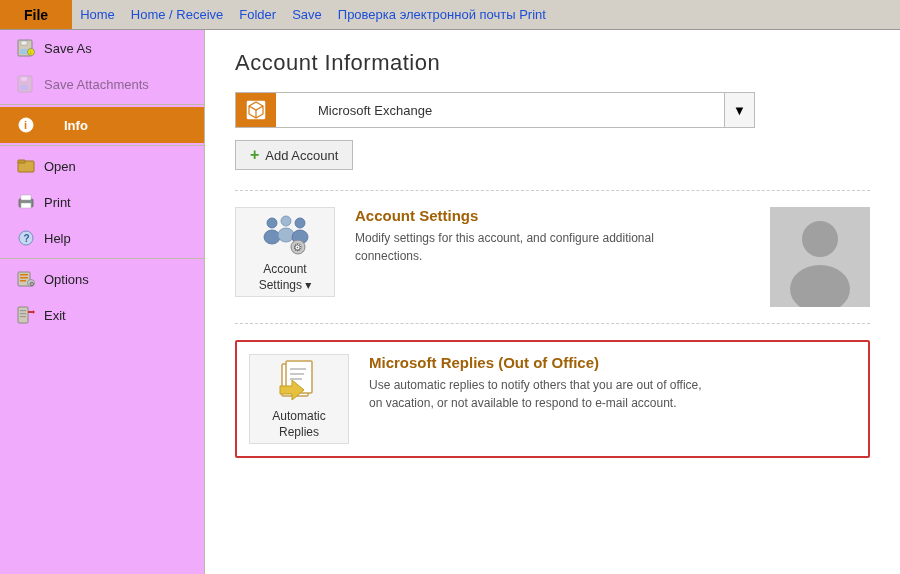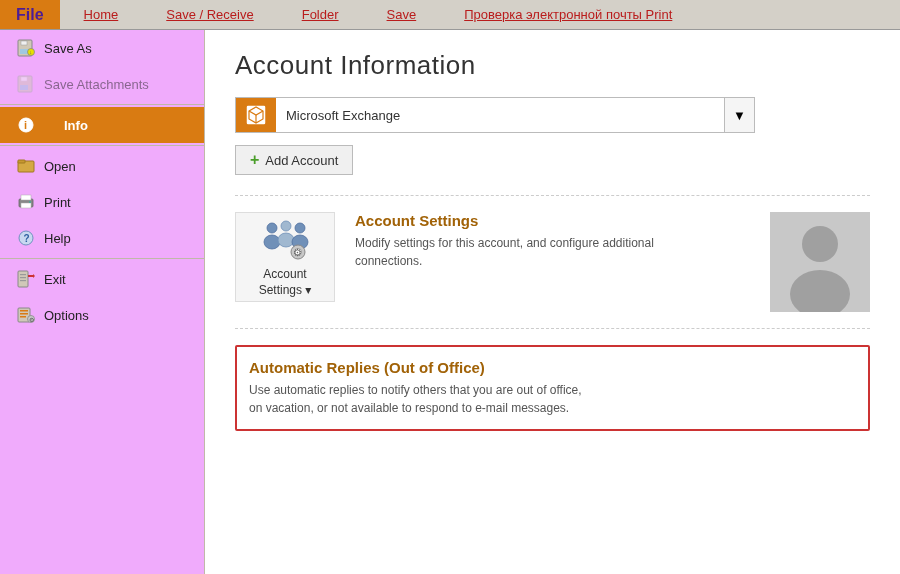--- a/index.html
+++ b/index.html
@@ -8,38 +8,37 @@
     
     .menu-bar {
       display: flex;
       align-items: stretch;
       background: #d4d0c8;
       height: 30px;
       border-bottom: 1px solid #999;
     }
     .file-tab {
       background: #d97b12;
-      color: #4c1d95;
+      color: #000000;
       font-weight: bold;
-      padding: 0 16px;
-      display: flex;
-      align-items: center;
-      font-size: 16px;
+      padding: 0 24px;
+      display: flex;
+      align-items: center;
+      font-size: 14px;
       cursor: pointer;
       height: 100%;
     }
     .menu-item {
-      padding: 0 24px;
+      padding: 0 8px;
       display: flex;
       align-items: center;
       font-size: 13px;
-      color: #b91c1c;
+      color: #1d4ed8;
       cursor: pointer;
       height: 100%;
-      text-decoration: underline;
     }
 
     
     .app-body {
       display: flex;
       height: calc(574px - 30px);
     }
 
     
     .sidebar {
@@ -84,36 +83,37 @@
 
     
     .content {
       flex: 1;
       background: white;
       overflow-y: auto;
       padding: 20px 30px;
     }
 
     .page-title {
-      font-size: 26px;
+      font-size: 22px;
       font-weight: 300;
       color: #333;
       margin-bottom: 16px;
       letter-spacing: 0.5px;
     }
 
     
     .account-selector {
       display: flex;
       align-items: center;
       border: 1px solid #bbb;
       background: white;
       width: 520px;
       height: 36px;
       margin-bottom: 12px;
+      gap: 32px;
     }
     .account-selector-icon {
       width: 40px;
       height: 100%;
       background: #d97b12;
       display: flex;
       align-items: center;
       justify-content: center;
       flex-shrink: 0;
     }
@@ -233,21 +233,21 @@
 
     
     .sidebar-svg { width: 18px; height: 18px; }
   </style>
 </head>
 <body>
 
 <div class="menu-bar">
   <div class="file-tab">File</div>
   <div class="menu-item">Home</div>
-  <div class="menu-item">Save / Receive</div>
+  <div class="menu-item">Home / Receive</div>
   <div class="menu-item">Folder</div>
   <div class="menu-item">Save</div>
   <div class="menu-item">Проверка электронной почты Print</div>
 </div>
 
 <div class="app-body">
 
   <div class="sidebar">
 
     <div class="sidebar-item">
@@ -314,47 +314,47 @@
       <div class="icon-box">
         <svg class="sidebar-svg" viewBox="0 0 18 18" fill="none">
           <circle cx="9" cy="9" r="7" fill="#c8d8f0" stroke="#7090c0" stroke-width="1"></circle>
           <text x="6.5" y="13" font-size="10" fill="#3060a0" font-weight="bold">?</text>
         </svg>
       </div>
       <span class="sidebar-label">Help</span>
     </div>
 
     <div class="sidebar-divider"></div>
+
+    <div class="sidebar-item">
+      <div class="icon-box">
+        <svg class="sidebar-svg" viewBox="0 0 18 18" fill="none">
+          <rect x="1" y="2" width="12" height="14" rx="1" fill="#d0c8b8" stroke="#888" stroke-width="1"></rect>
+          <rect x="3" y="4" width="8" height="1.5" fill="#d97b12"></rect>
+          <rect x="3" y="7" width="8" height="1.5" fill="#d97b12"></rect>
+          <rect x="3" y="10" width="6" height="1.5" fill="#d97b12"></rect>
+          <circle cx="14" cy="13" r="3.5" fill="#c8c8c8" stroke="#888" stroke-width="0.8"></circle>
+          <text x="12" y="15.5" font-size="6" fill="#555">⚙</text>
+        </svg>
+      </div>
+      <span class="sidebar-label">Options</span>
+    </div>
 
     <div class="sidebar-item">
       <div class="icon-box">
         <svg class="sidebar-svg" viewBox="0 0 18 18" fill="none">
           <rect x="1" y="1" width="10" height="16" rx="1" fill="#d0c8b8" stroke="#888" stroke-width="1"></rect>
           <rect x="11" y="5" width="6" height="2" fill="#cc3333"></rect>
           <polygon points="16,4 16,8 18,6" fill="#cc3333"></polygon>
           <rect x="3" y="4" width="6" height="1.2" fill="#999"></rect>
           <rect x="3" y="7" width="6" height="1.2" fill="#999"></rect>
           <rect x="3" y="10" width="6" height="1.2" fill="#999"></rect>
         </svg>
       </div>
       <span class="sidebar-label">Exit</span>
-    </div>
-
-    <div class="sidebar-item">
-      <div class="icon-box">
-        <svg class="sidebar-svg" viewBox="0 0 18 18" fill="none">
-          <rect x="1" y="2" width="12" height="14" rx="1" fill="#d0c8b8" stroke="#888" stroke-width="1"></rect>
-          <rect x="3" y="4" width="8" height="1.5" fill="#d97b12"></rect>
-          <rect x="3" y="7" width="8" height="1.5" fill="#d97b12"></rect>
-          <rect x="3" y="10" width="6" height="1.5" fill="#d97b12"></rect>
-          <circle cx="14" cy="13" r="3.5" fill="#c8c8c8" stroke="#888" stroke-width="0.8"></circle>
-          <text x="12" y="15.5" font-size="6" fill="#555">⚙</text>
-        </svg>
-      </div>
-      <span class="sidebar-label">Options</span>
     </div>
 
   </div>
 
   <div class="content">
 
     <h1 class="page-title">Account Information</h1>
 
     <div class="account-selector">
       <div class="account-selector-icon">
@@ -403,21 +403,36 @@
         <svg viewBox="0 0 90 100" width="90" height="100" fill="none">
           <rect width="90" height="100" fill="#c8c8c8"></rect>
 
           <circle cx="45" cy="32" r="18" fill="#a0a0a0"></circle>
           <ellipse cx="45" cy="82" rx="30" ry="24" fill="#a0a0a0"></ellipse>
         </svg>
       </div>
     </div>
 
     <div class="feature-row highlighted">
+      <div class="feature-icon-box">
+
+        <svg class="auto-replies-svg" viewBox="0 0 50 45" fill="none">
+
+          <rect x="8" y="6" width="26" height="32" rx="1" fill="white" stroke="#c8a050" stroke-width="1.5"></rect>
+          <rect x="12" y="3" width="26" height="32" rx="1" fill="white" stroke="#c8a050" stroke-width="1.5"></rect>
+
+          <rect x="16" y="10" width="16" height="2" fill="#c8c8c8"></rect>
+          <rect x="16" y="15" width="14" height="2" fill="#c8c8c8"></rect>
+          <rect x="16" y="20" width="12" height="2" fill="#c8c8c8"></rect>
+
+          <path d="M 6 36 L 18 36 L 18 30 L 30 40 L 18 50 L 18 44 L 6 44 Z" fill="#e8c040" stroke="#c0a020" stroke-width="1" transform="translate(0,-8)"></path>
+        </svg>
+        <span class="feature-icon-label">Automatic<br>Replies</span>
+      </div>
       <div class="feature-info">
-        <div class="feature-title">Automatic Replies (Out of Office)</div>
-        <div class="feature-desc">Use automatic replies to notify others that you are out of office, on vacation, or not available to respond to e-mail messages.</div>
+        <div class="feature-title">Microsoft Replies (Out of Office)</div>
+        <div class="feature-desc">Use automatic replies to notify others that you are out of office, on vacation, or not available to respond to e-mail account.</div>
       </div>
     </div>
 
   </div>
 
 </div>
 
 </body></html>

